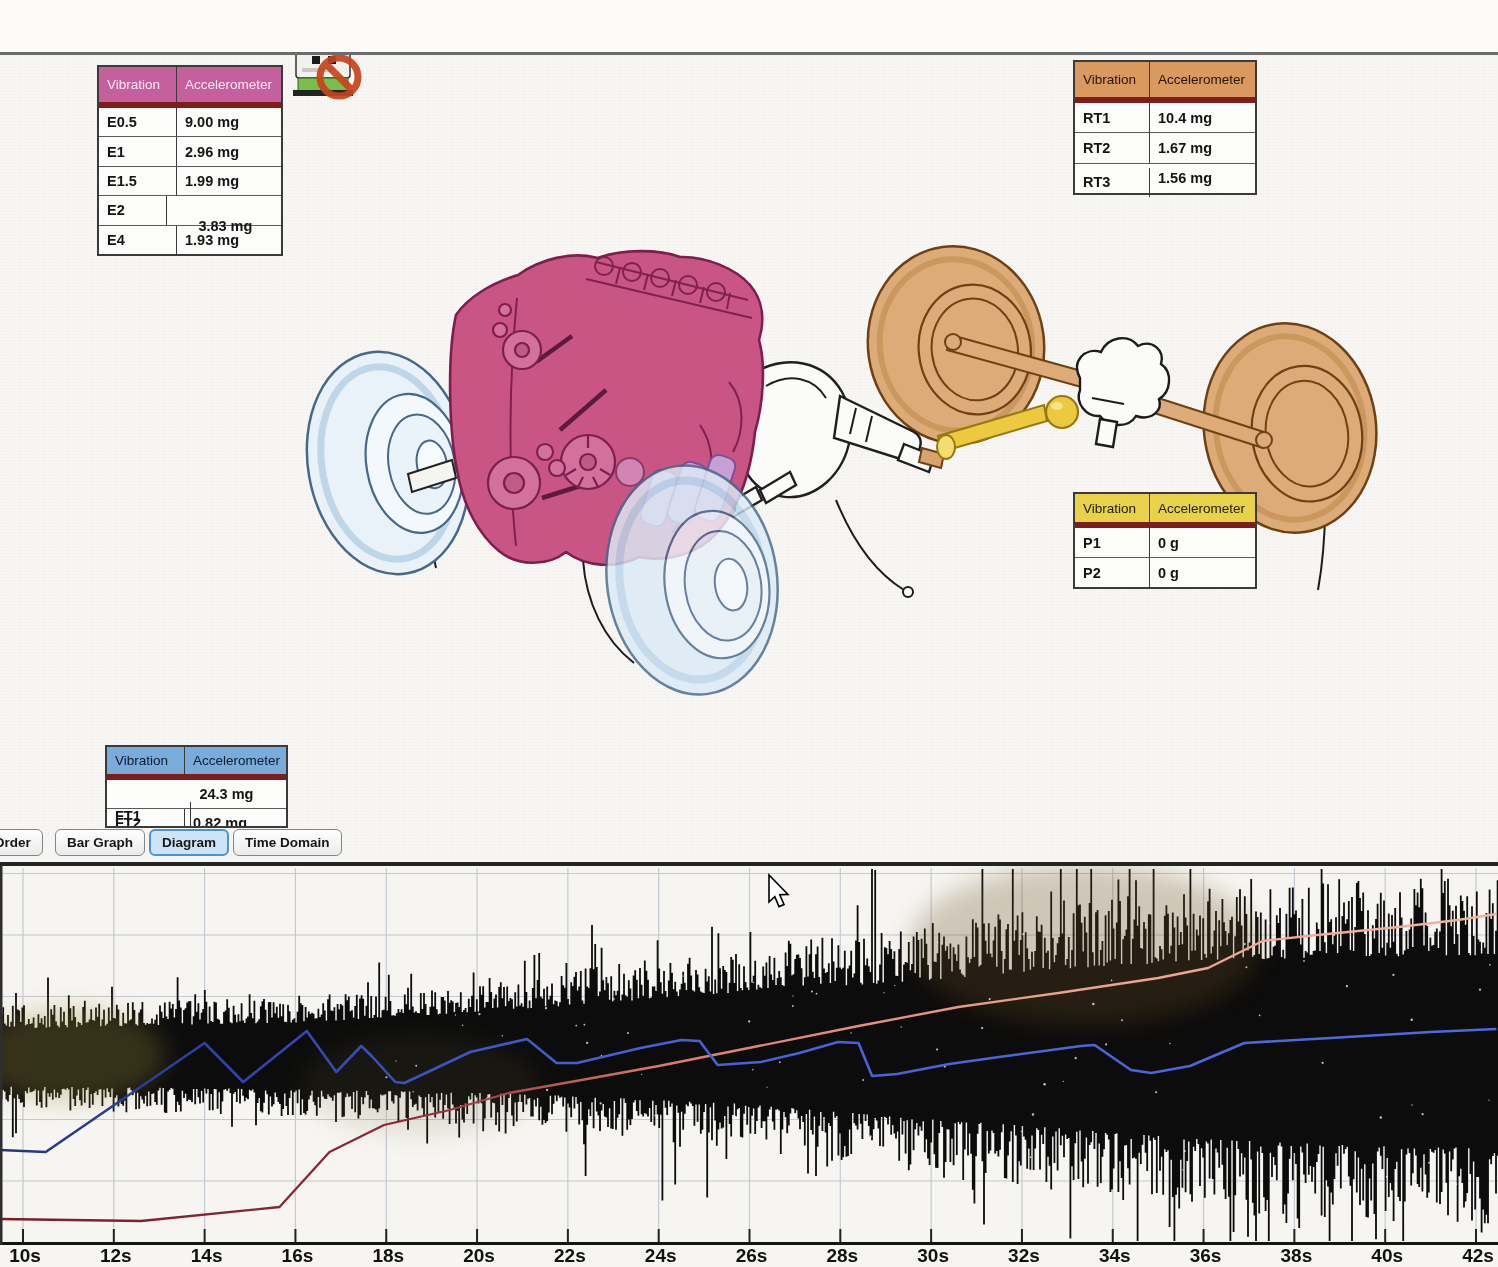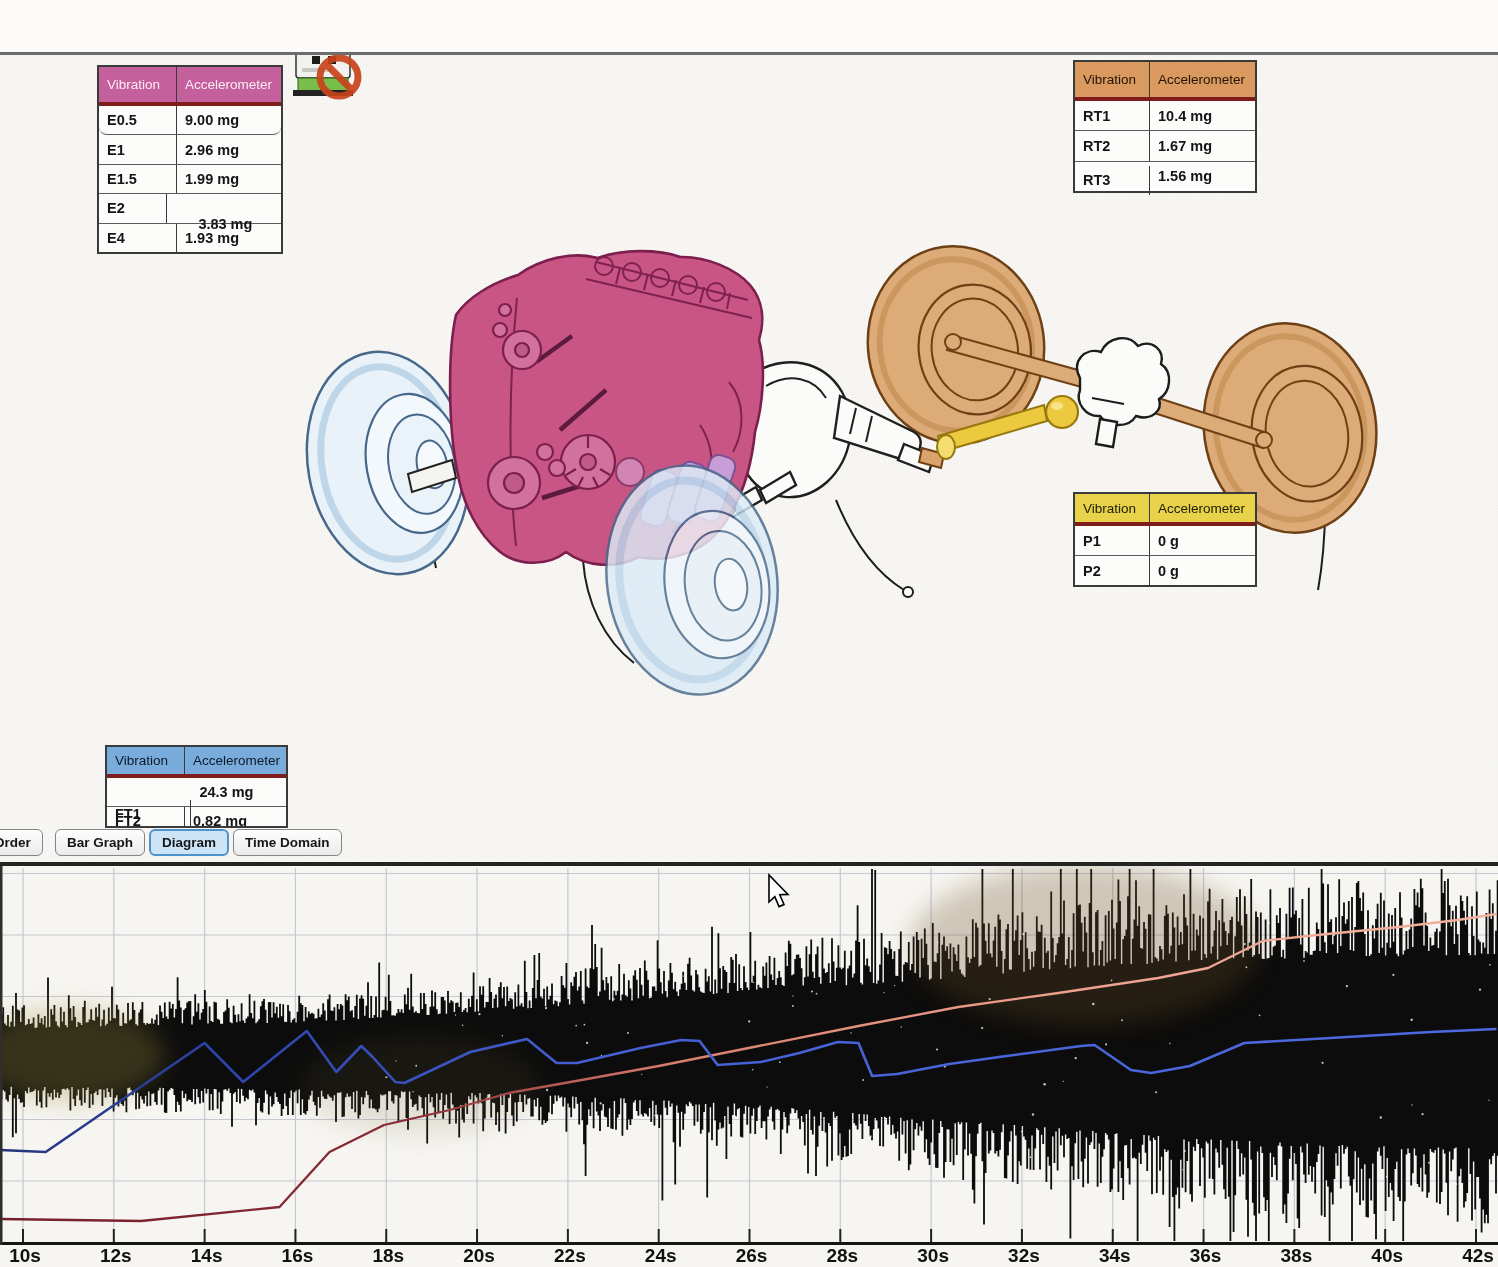--- a/index.html
+++ b/index.html
@@ -8,21 +8,21 @@
   #top-strip{position:absolute;left:0;top:0;width:1498px;height:52px;background:#fcfbfa;}
   #top-strip-line{position:absolute;left:0;top:52px;width:1498px;height:3px;background:#4a4a4a;opacity:.8;}
   #diagram-panel{position:absolute;left:0;top:55px;width:1498px;height:808px;
     background:
       repeating-linear-gradient(90deg, rgba(70,70,95,.02) 0 1px, transparent 1px 3px),
       repeating-linear-gradient(0deg, rgba(70,70,95,.016) 0 1px, transparent 1px 3px),
       #f8f7f4;}
   #diagram-svg{position:absolute;left:0;top:0;}
   .sensor-table{position:absolute;border:2px solid #3a3a3a;background:#fbfbf9;
     box-sizing:border-box;font-size:14.5px;color:#141414;}
-  .sensor-table .hd{display:flex;border-bottom:4px solid #7f1d1d;align-items:center;}
+  .sensor-table .hd{display:flex;border-bottom:6px solid #7f1d1d;align-items:center;}
   .sensor-table .hd .c{box-sizing:border-box;padding:0 0 0 8px;font-size:13.5px;height:100%;
     display:flex;align-items:center;}
   .sensor-table .row{display:flex;border-bottom:1.5px solid #5a5a5a;align-items:center;background:#fcfcfa;}
   .sensor-table .row:last-child{border-bottom:none;}
   .sensor-table .cell{box-sizing:border-box;padding-left:8px;font-weight:700;}
   .c1{border-right:1.5px solid #3a3a3a;height:100%;display:flex;align-items:center;}
   #tab-bar{position:absolute;left:0;top:828px;width:1498px;height:32px;}
   .tab-btn{position:absolute;top:1px;height:27px;display:inline-flex;align-items:center;
     padding:0 11px;border:1.6px solid #858585;border-radius:6px;
     background:linear-gradient(#fefefe,#ebebeb);font-size:13.5px;font-weight:700;color:#161616;
@@ -184,21 +184,21 @@
       </g>
     </svg>
   </div>
 
   <div id="tables-layer">
       <div class="sensor-table" style="left: 97px; top: 65px; width: 186px;">
         <div class="hd" style="background: rgb(196, 96, 156); color: rgb(253, 234, 244); height: 35px;">
           <div class="c c1" style="width: 78px;">Vibration</div>
           <div class="c" style="width: 104px;">Accelerometer</div>
         </div>
-        <div class="row" style="height: 28.4px; border-radius: 8px;">
+        <div class="row" style="height: 28.4px;">
           <div class="cell c1" style="width: 78px;">E0.5</div>
           <div class="cell" style="width: 104px;">9.00 mg</div>
         </div>
         <div class="row" style="height: 28.4px;">
           <div class="cell c1" style="width: 78px;">E1</div>
           <div class="cell" style="width: 104px;">2.96 mg</div>
         </div>
         <div class="row" style="height: 28.4px; justify-content: flex-end;">
           <div class="cell c1" style="width: 78px;">E1.5</div>
           <div class="cell" style="width: 104px;">1.99 mg</div>

